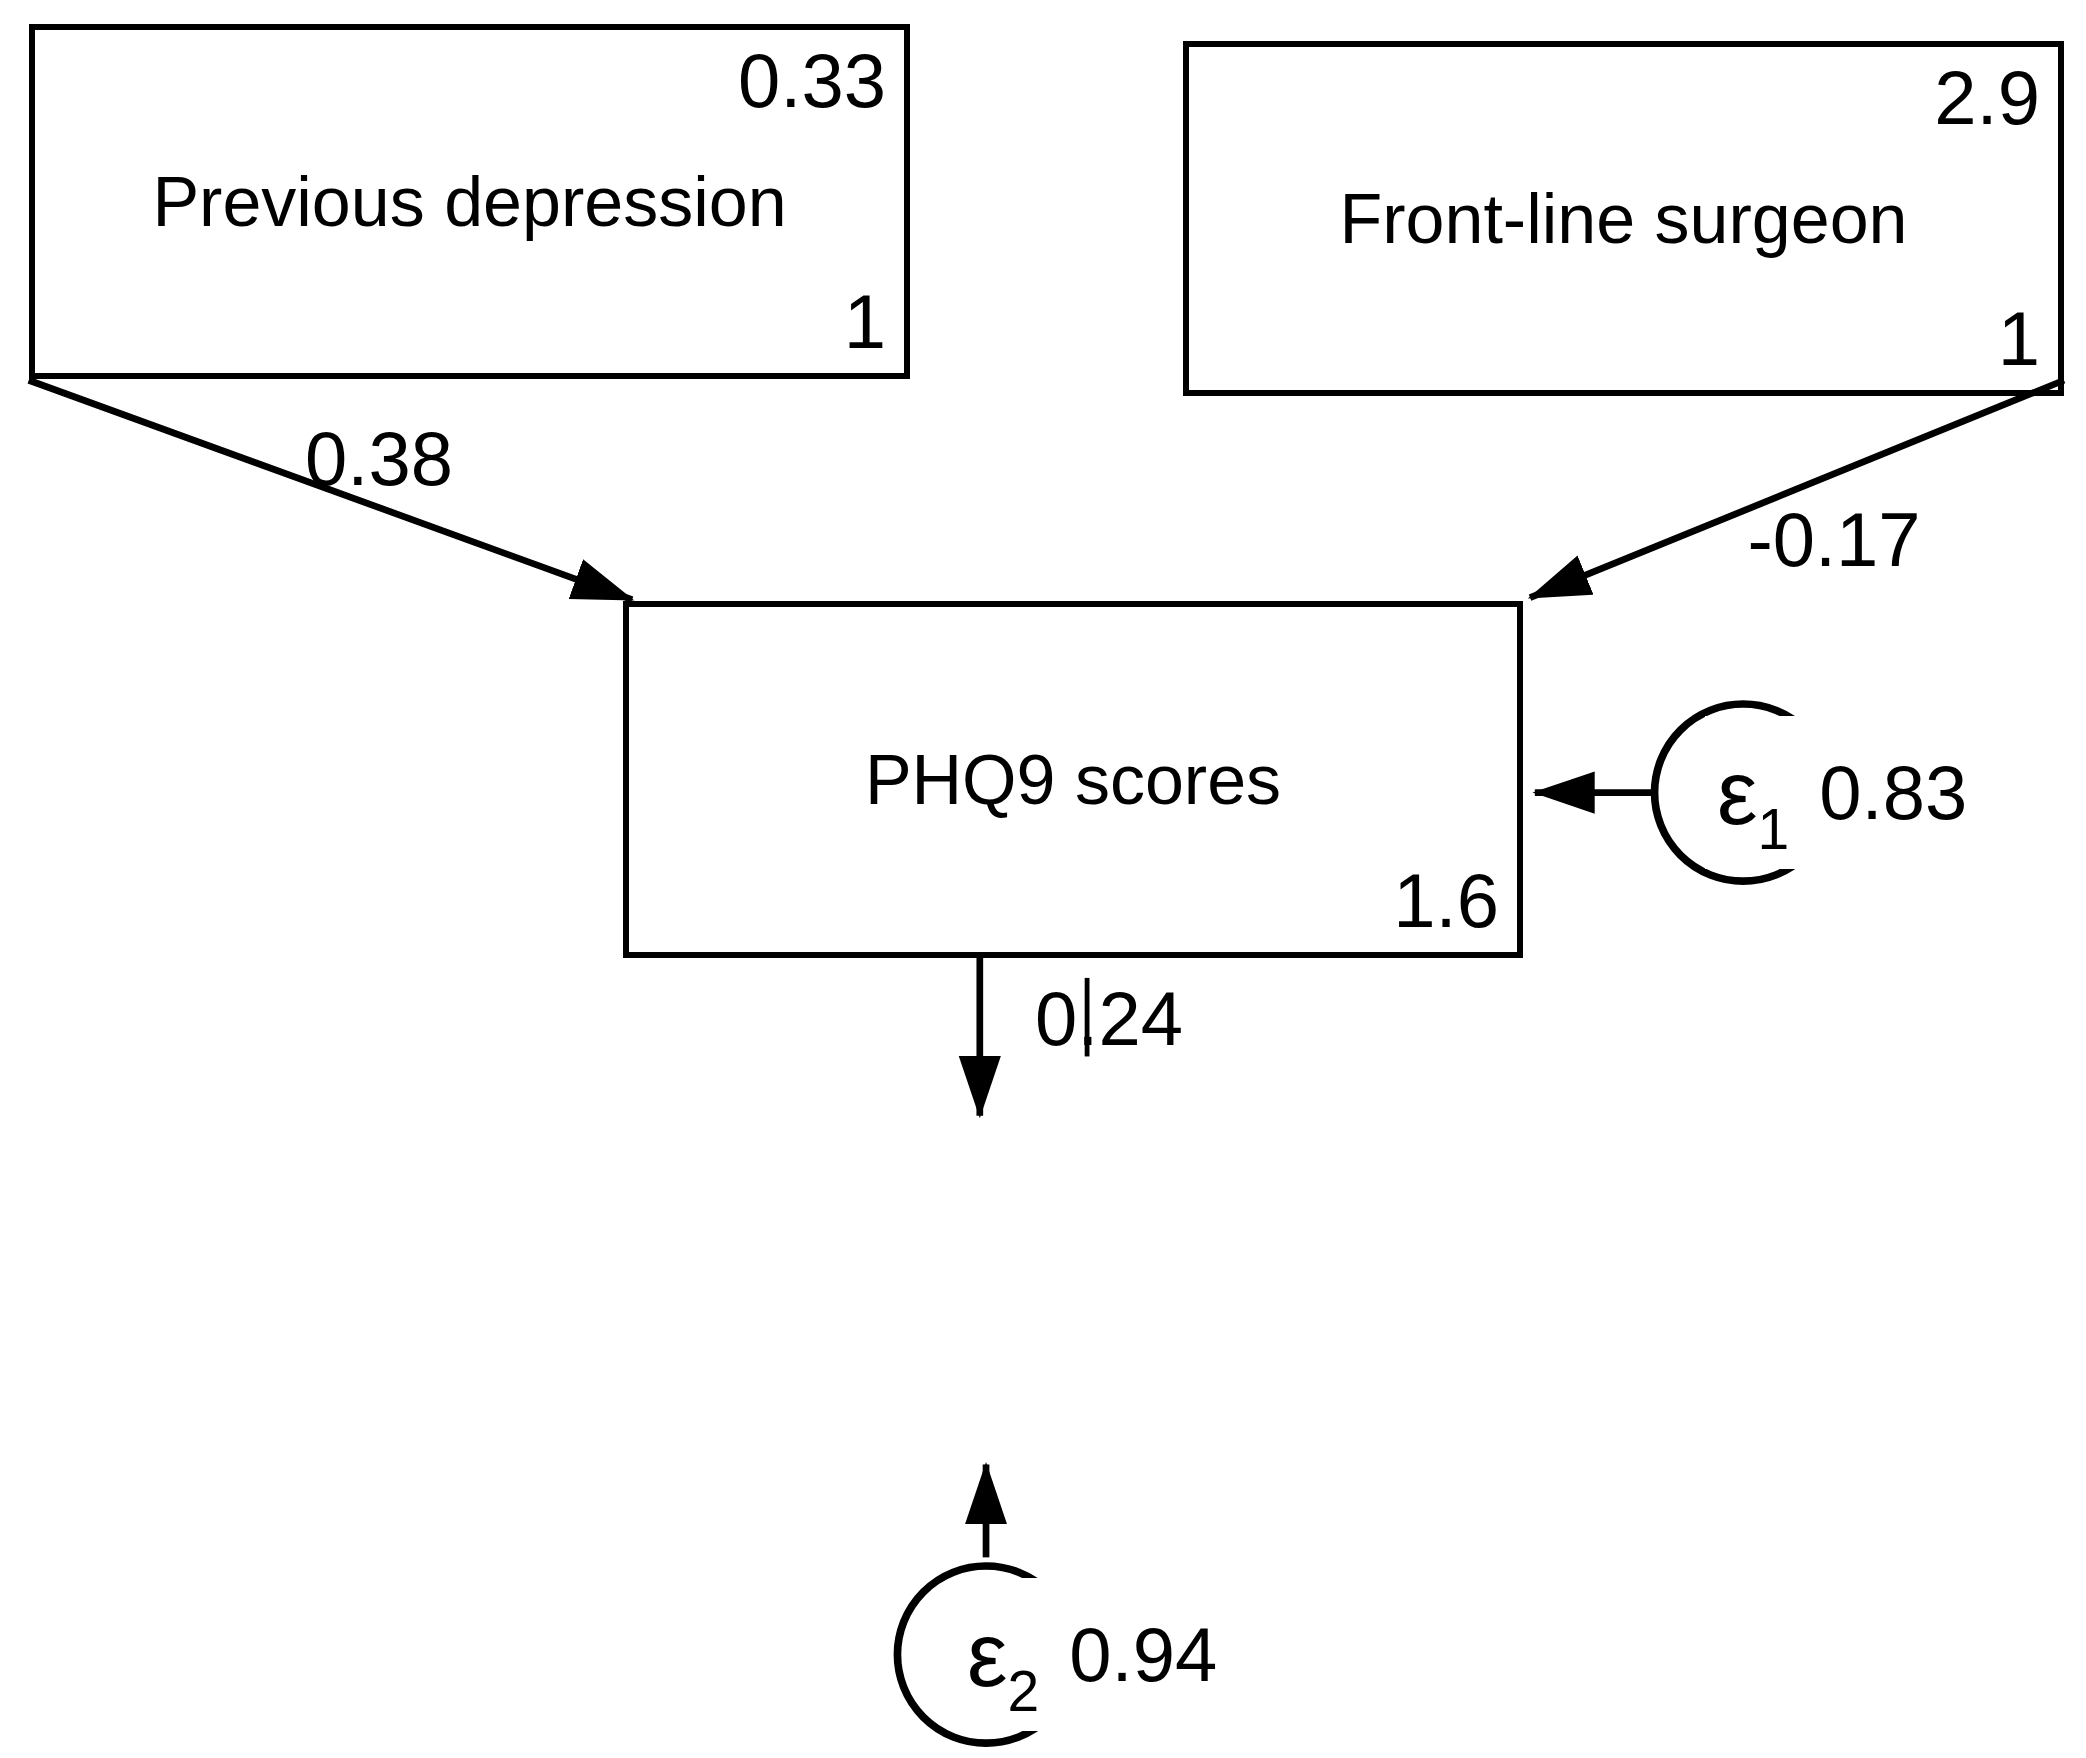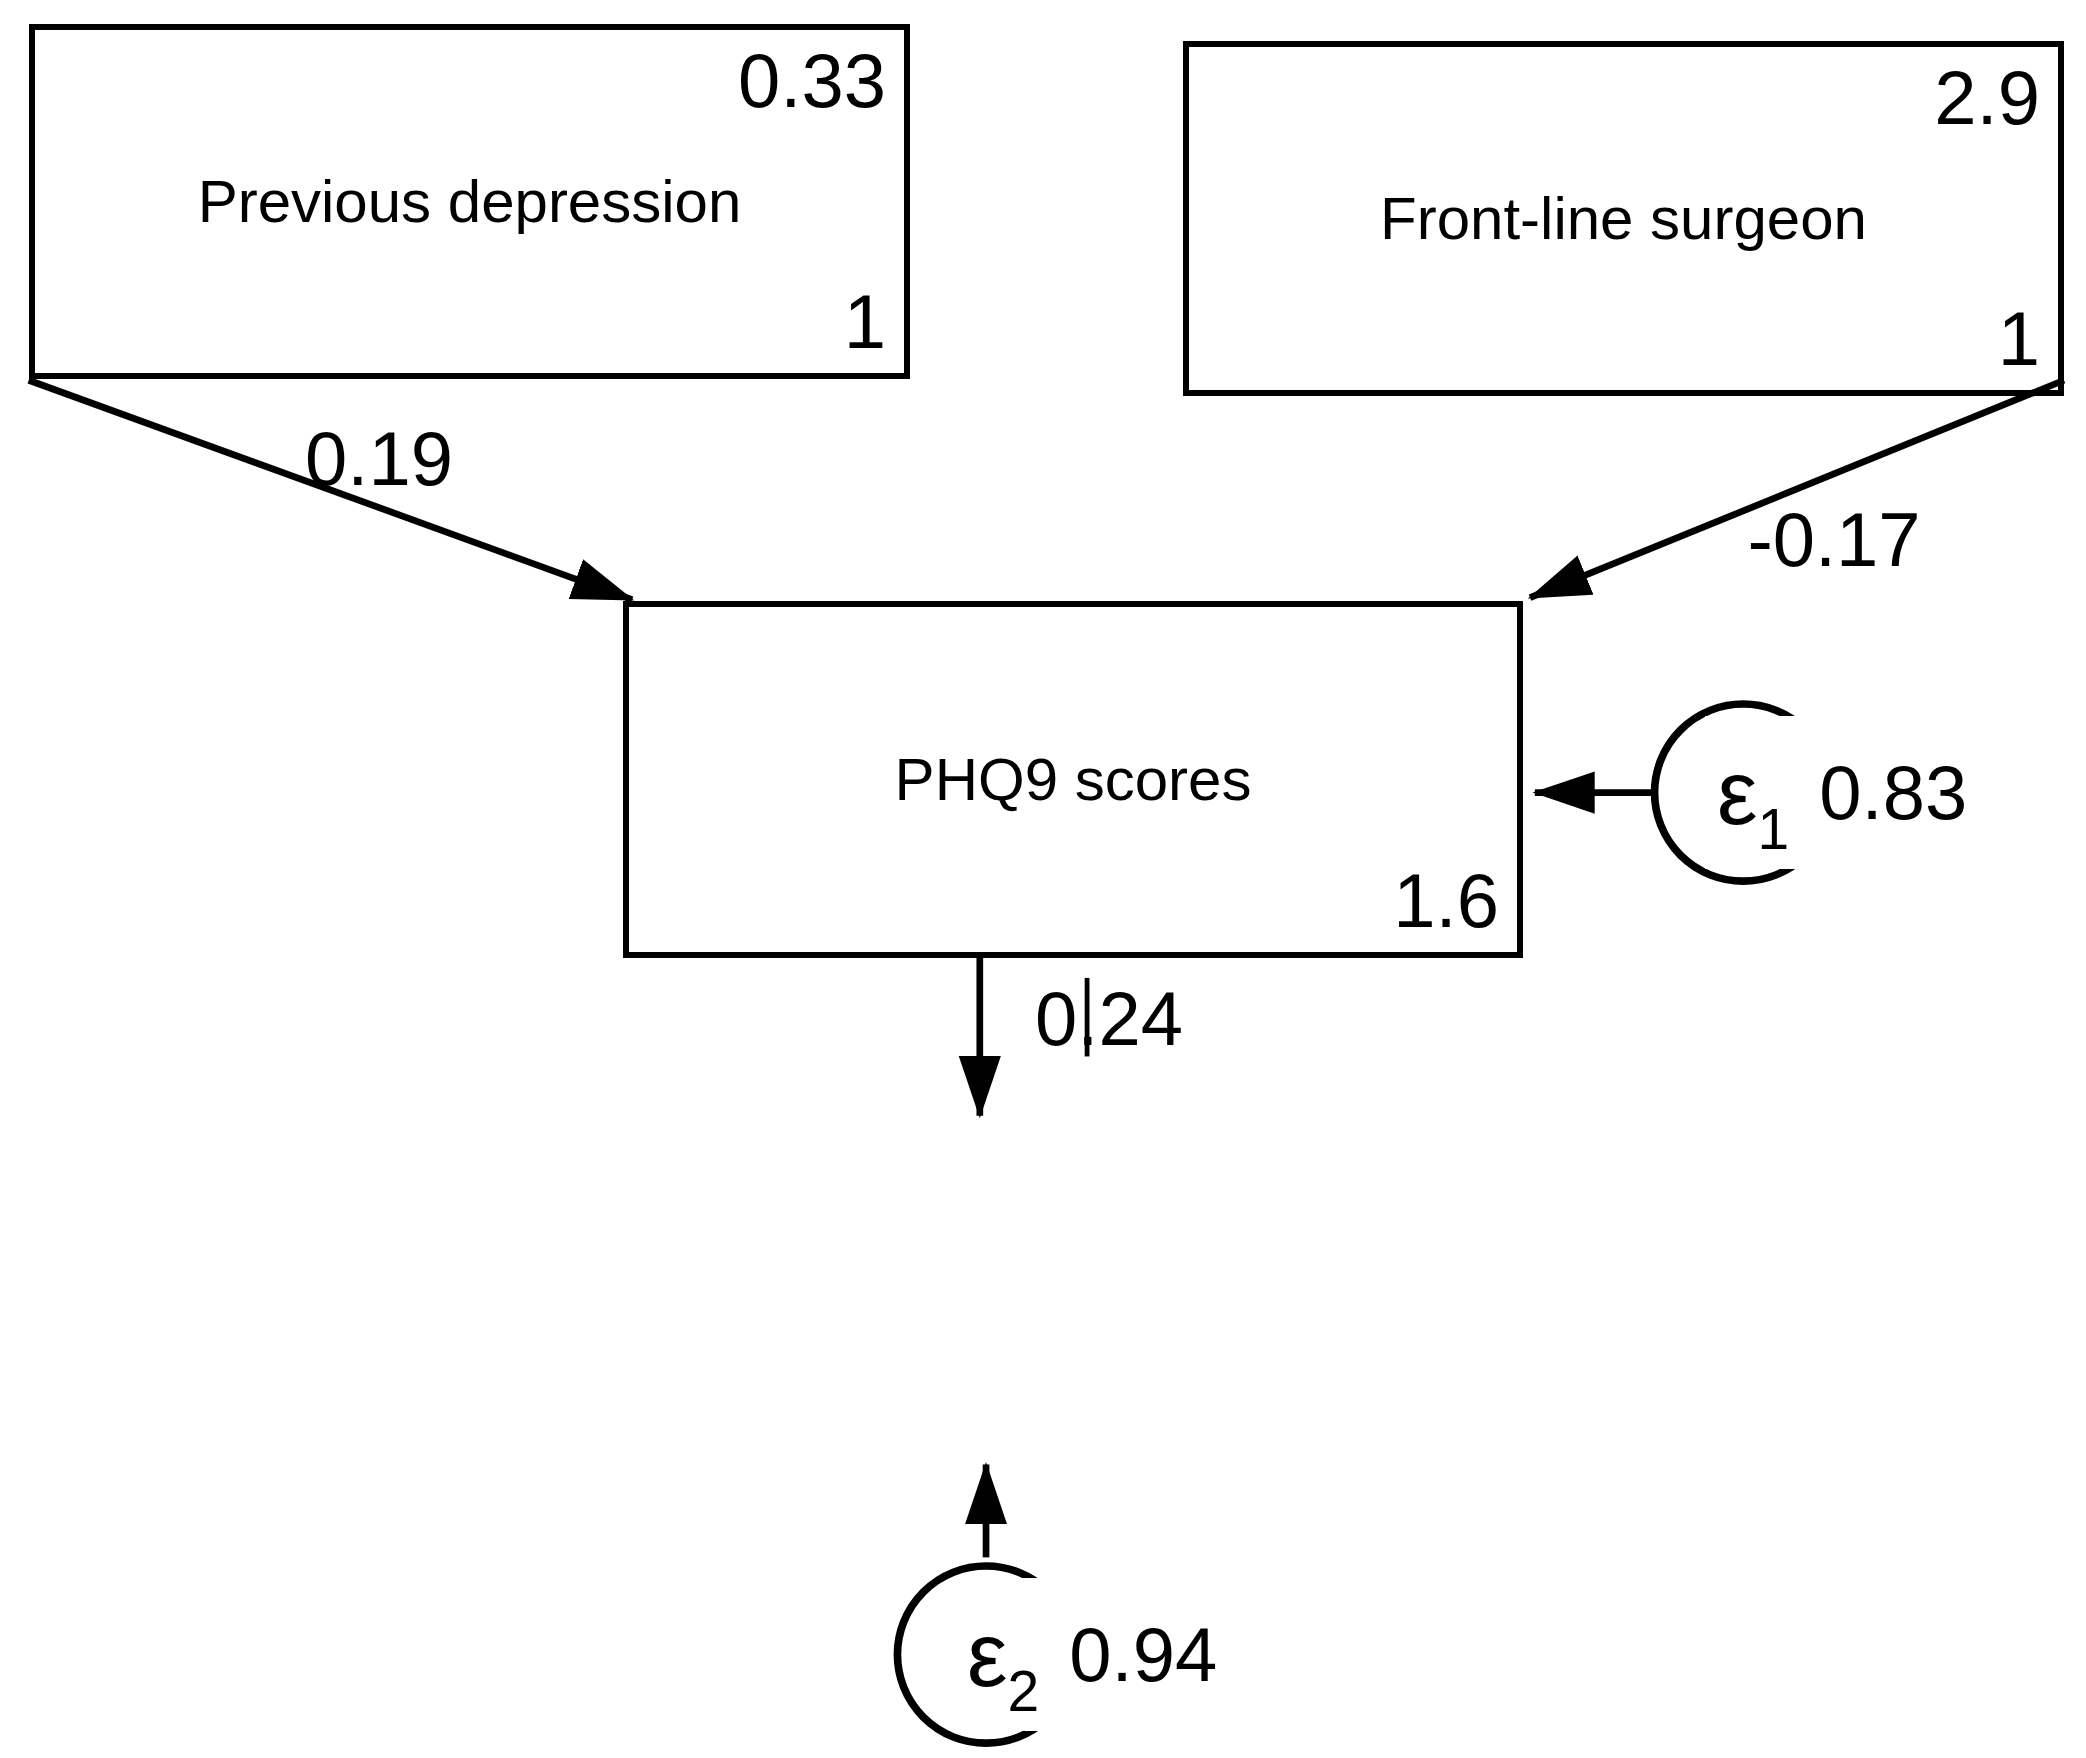--- a/index.html
+++ b/index.html
@@ -28,21 +28,21 @@
   #box-prev { left: 29px;   top: 24px;   width: 881px; height: 355px; }
   #box-surg { left: 1183px; top: 24px;   width: 881px; height: 355px; margin-top: 17px; }
   #box-phq9 { left: 623px; top: 601px; width: 900px; height: 357px; }
   #box-mens { left: 599px; top: 1097px; width: 900px; height: 359px; }
   .nlabel {
     position: absolute;
     left: 0; top: 0; right: 0; bottom: 0;
     display: flex;
     align-items: center;
     justify-content: center;
-    font-size: 60px;
+    font-size: 70px;
     white-space: nowrap;
   }
   .corner {
     position: absolute;
     right: 18px;
     font-size: 76px;
     line-height: 1;
   }
   .corner.tr { top: 12.5px; }
   .corner.br { bottom: 13.4px; }
@@ -93,21 +93,21 @@
     <div class="nlabel">Front-line surgeon</div>
     <div class="corner br">1</div>
   </div>
 
   <div class="box" id="box-phq9">
     <div class="nlabel">PHQ9 scores</div>
     <div class="corner br">1.6</div>
   </div>
 
 
-  <div class="plabel" id="lab-a">0.19</div>
+  <div class="plabel" id="lab-a">0.38</div>
   <div class="plabel" id="lab-b">-0.17</div>
   <div class="plabel" id="lab-c">0.24</div>
 
   <div class="elabel" id="eps1">
     <span class="eps"><span>ε</span><span class="sub">1</span></span>
     <span class="evar">0.83</span>
   </div>
 
   <div class="elabel" id="eps2">
     <span class="eps"><span>ε</span><span class="sub">2</span></span>

